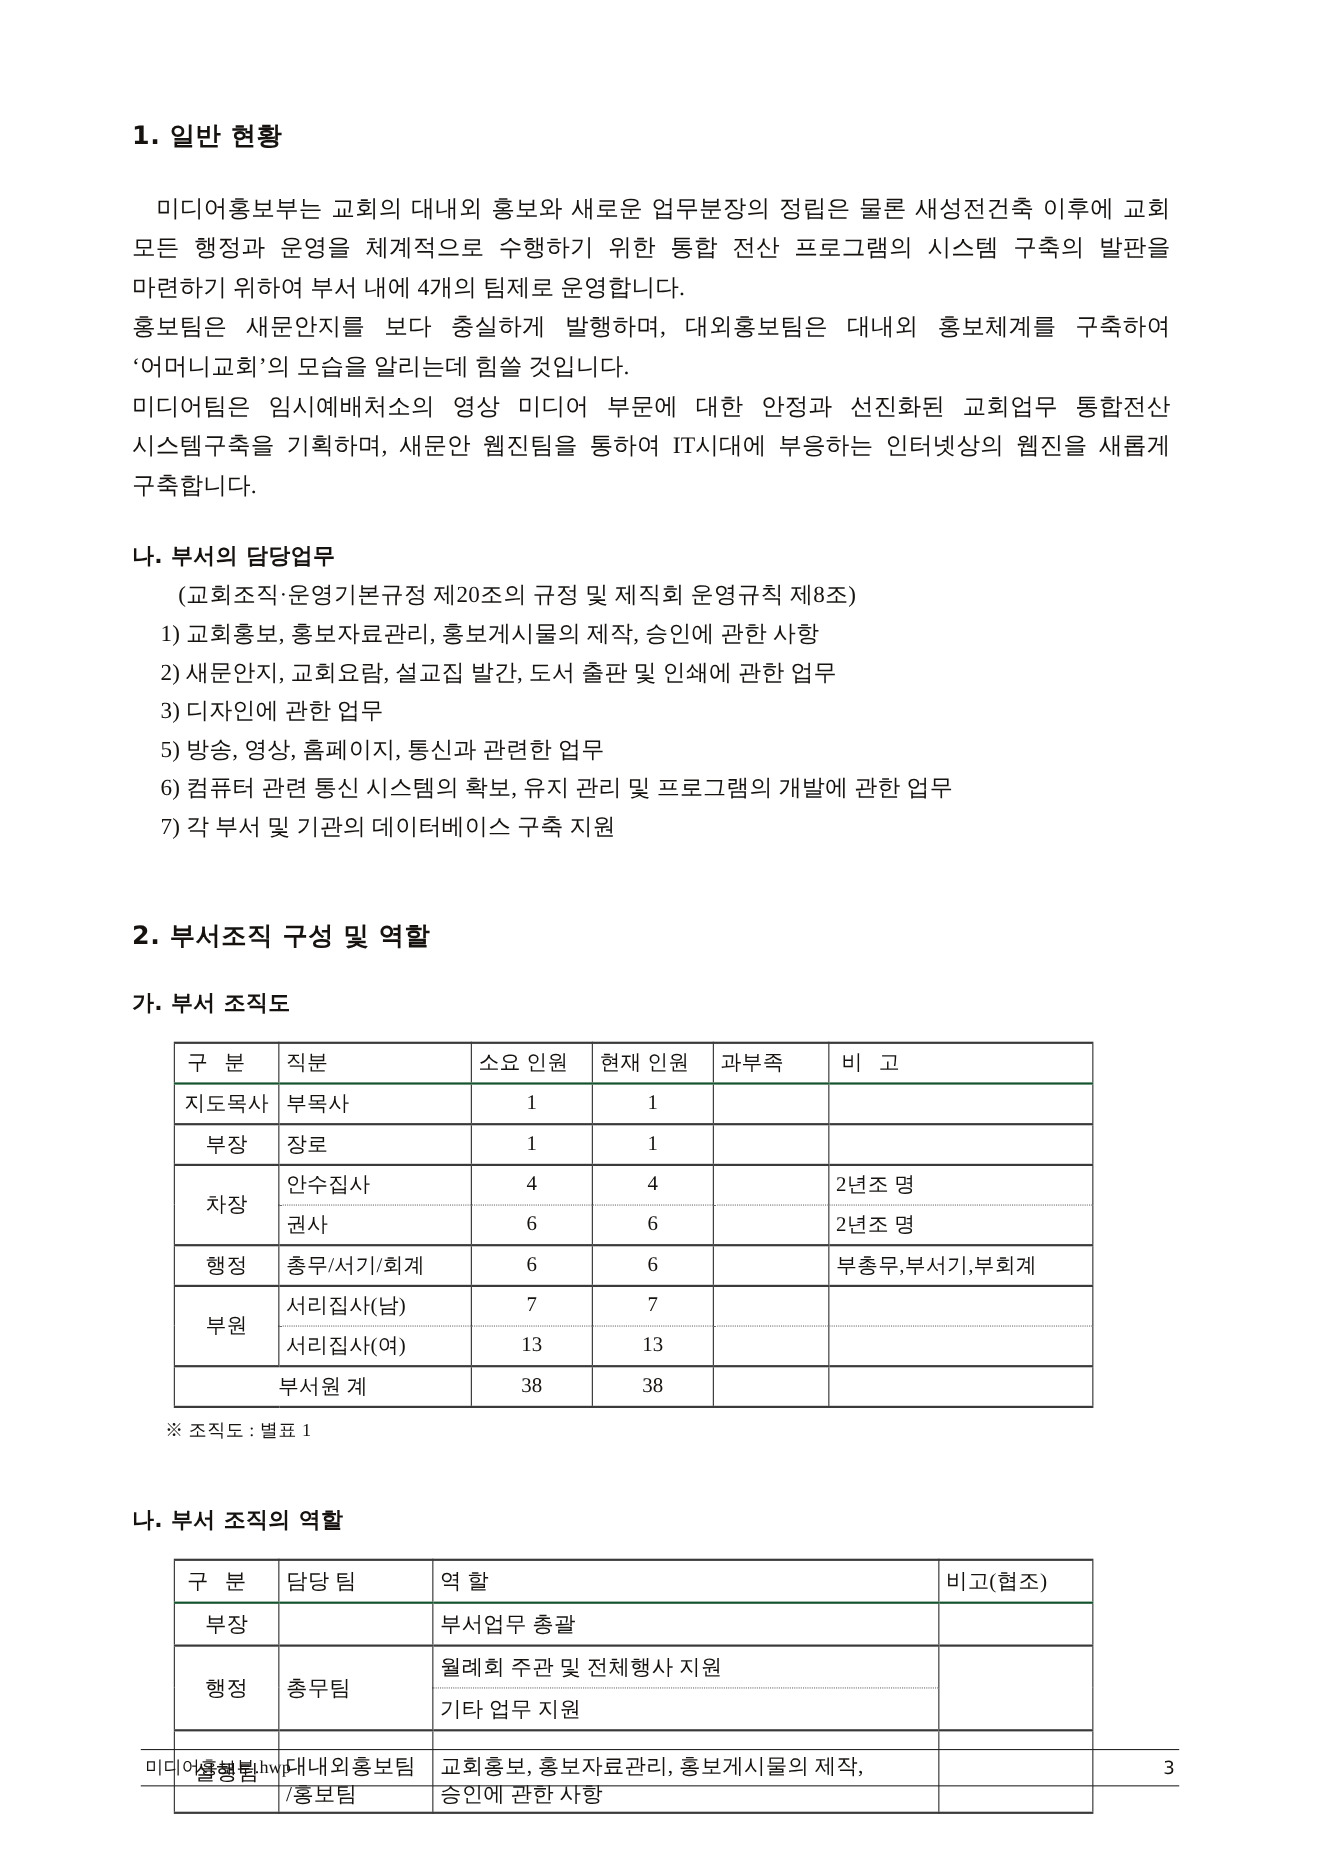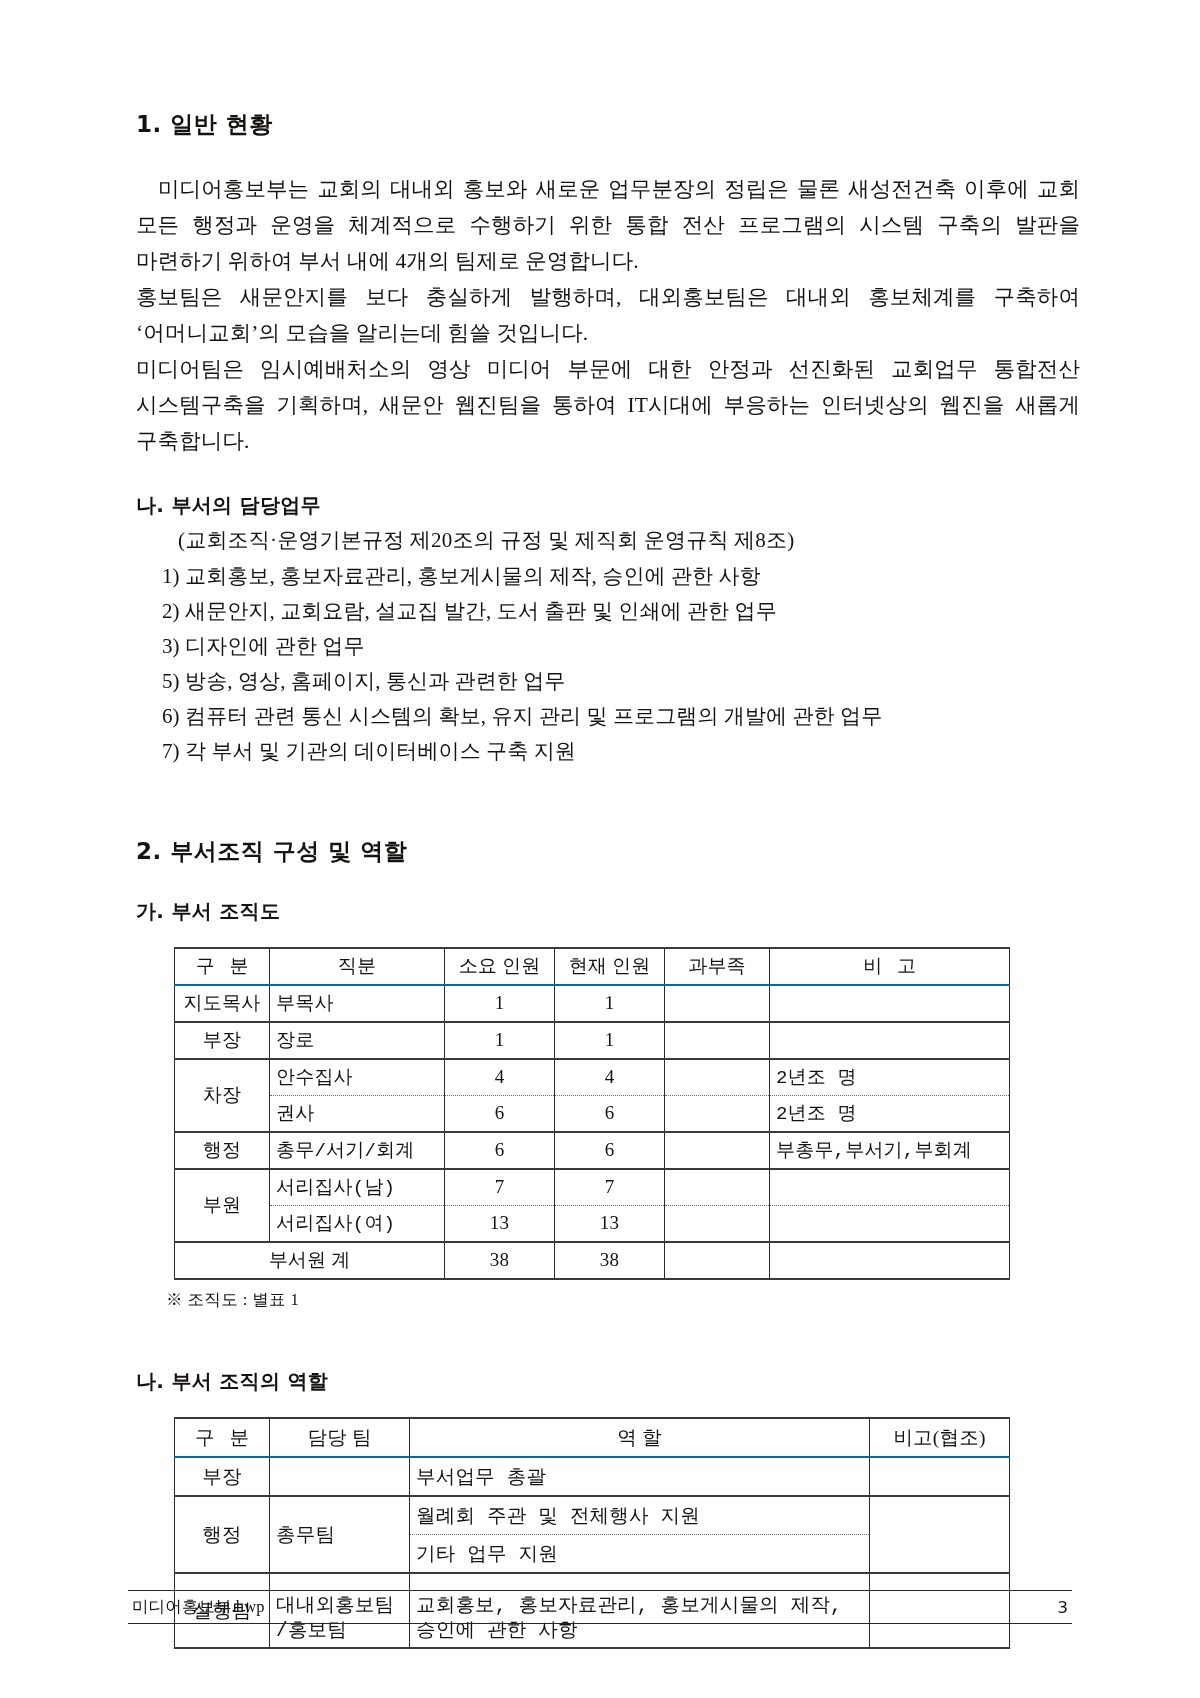--- a/index.html
+++ b/index.html
@@ -17,21 +17,21 @@
   }
   .page {
     position: relative;
     width: 1200px;
     height: 1698px;
     box-sizing: border-box;
     padding: 0;
   }
   .content {
     position: absolute;
-    left: 136px;
+    left: 120px;
     top: 112px;
     width: 944px;
   }
 
   
   h1.sec {
     font-family: "DejaVu Sans", "Liberation Sans", sans-serif;
     font-size: 23px;
     font-weight: bold;
     letter-spacing: 0.5px;
@@ -98,25 +98,25 @@
     border-right: 1px solid #2b2b2b;
     border-top: 1px solid #2b2b2b;
     border-bottom: 1px solid #2b2b2b;
     padding: 2px 6px;
     height: 31px;
     font-weight: normal;
     letter-spacing: 0.2px;
     vertical-align: middle;
   }
   table.doc .hdr td {
-    text-align: center;
-    border-bottom: 2px solid #0369a1;
+    text-align: left;
+    border-bottom: 2px solid #14532d;
   }
   table.doc .ctr { text-align: center; }
-  table.doc .lft { text-align: left; font-family: Liberation Mono, monospace; }
+  table.doc .lft { text-align: left; }
   table.doc .spaced { letter-spacing: 5px; padding-left: 11px; }
   
   table.doc .grp-top td { border-top: 2px solid #3a3a3a; }
   
   table.doc .dot-bot td { border-bottom: 1px dotted #6d6d6d; }
   table.doc .dot-top td { border-top: 1px dotted #6d6d6d; }
   table.doc td.rowspan-mid {
     border-top: 2px solid #3a3a3a;
     border-bottom: 2px solid #3a3a3a;
   }

